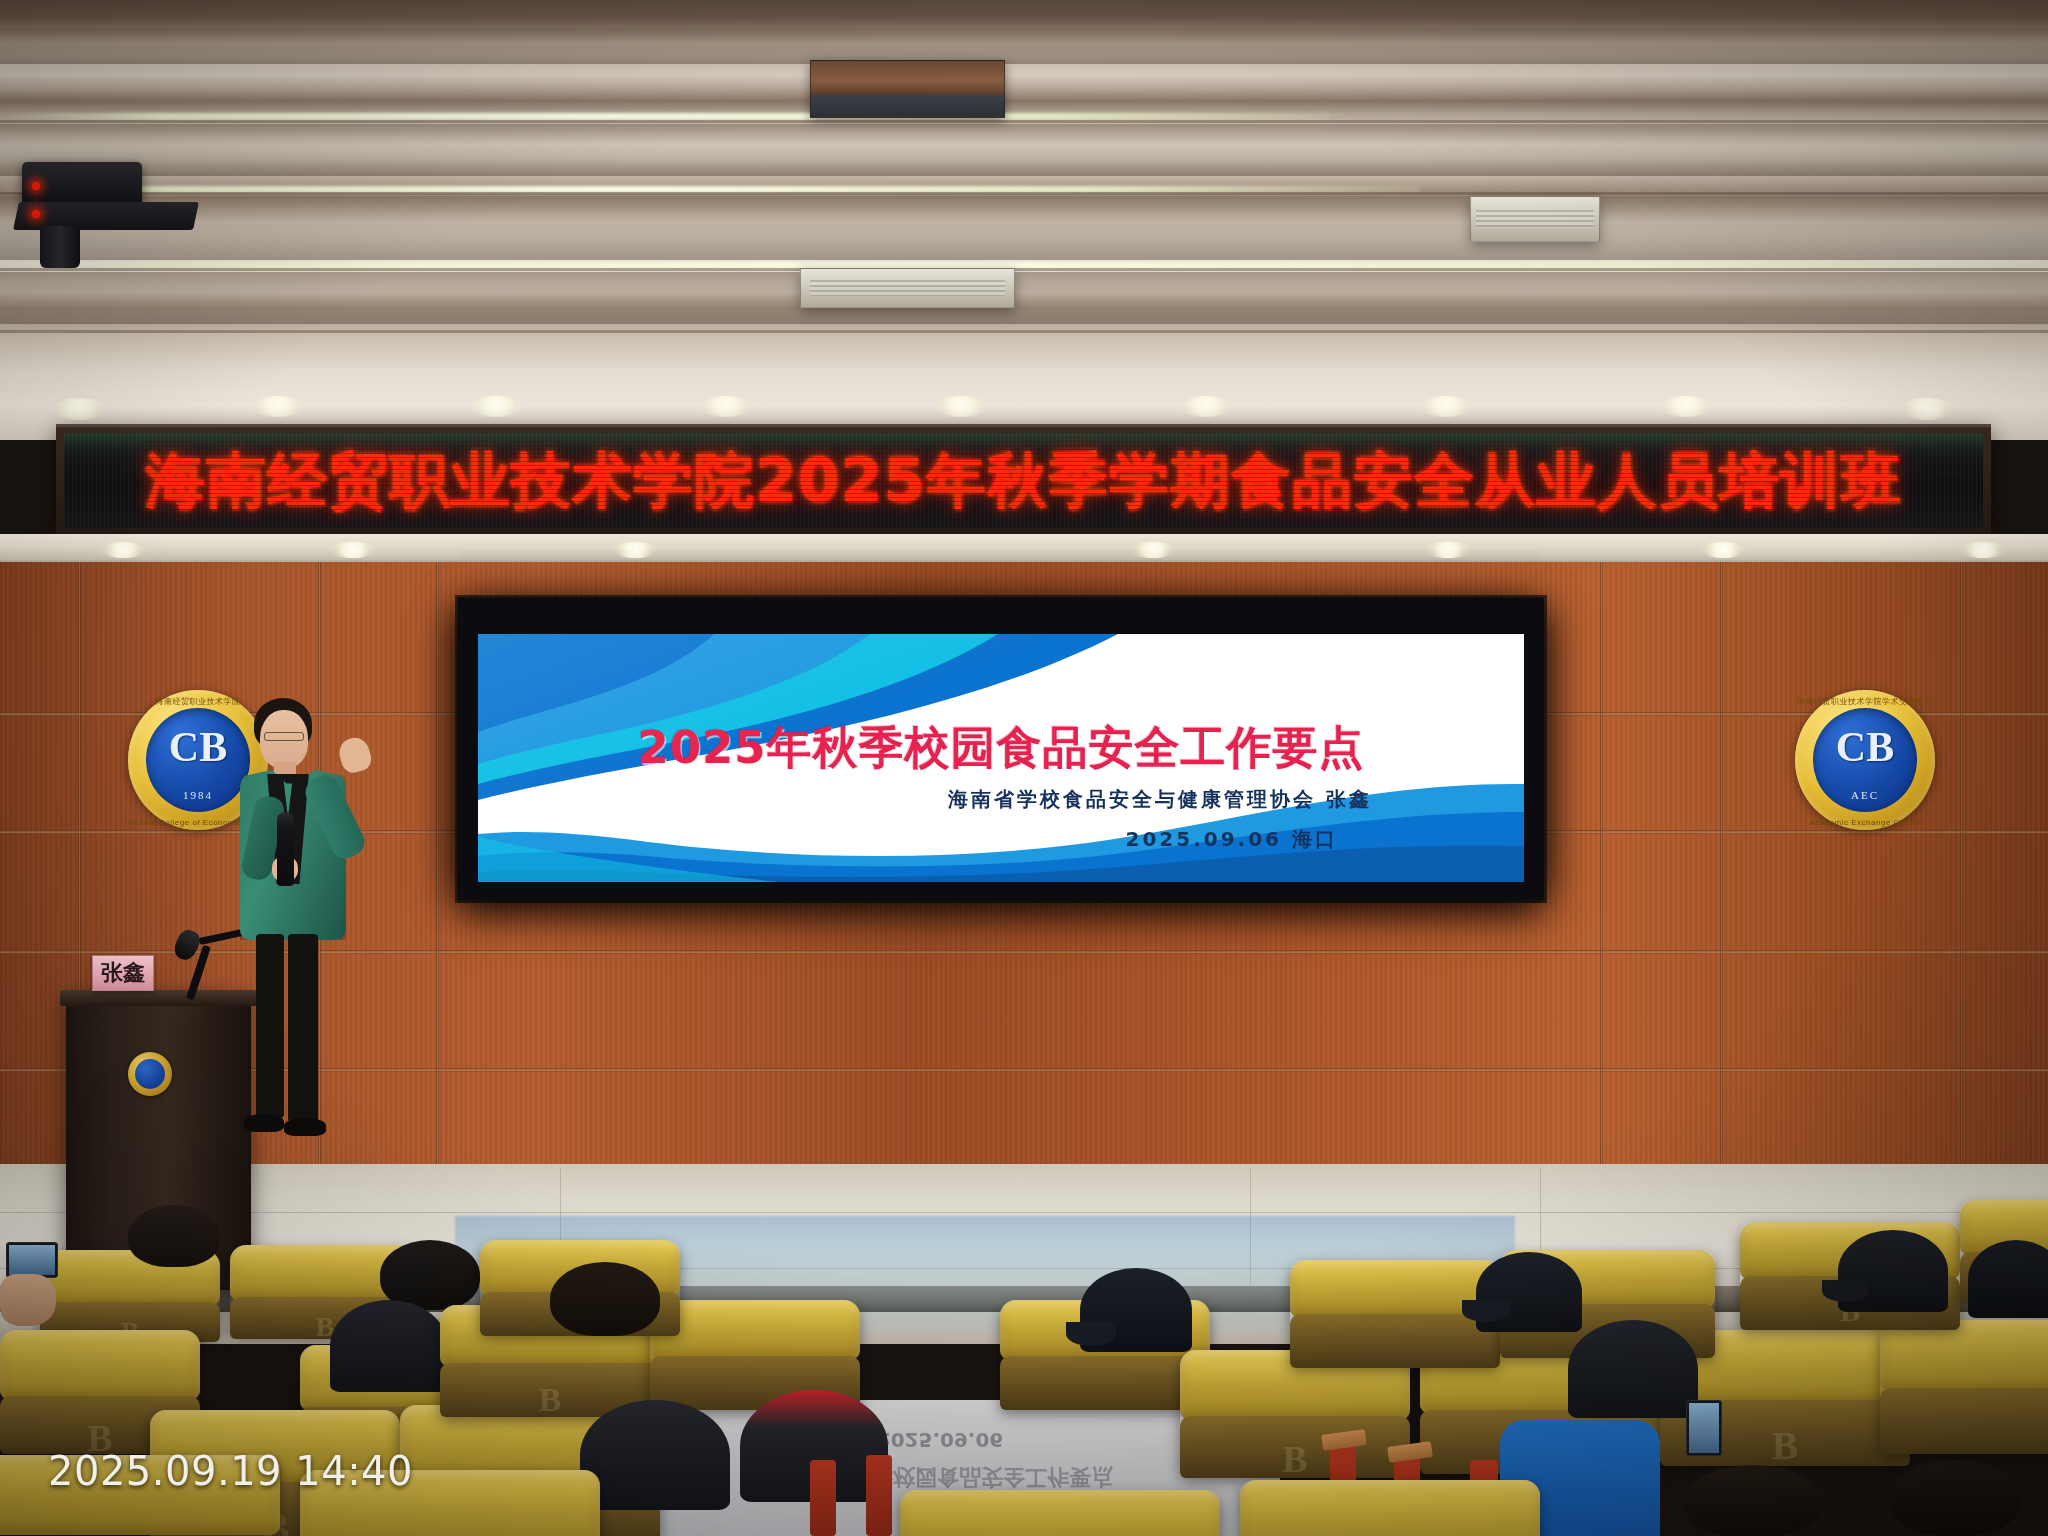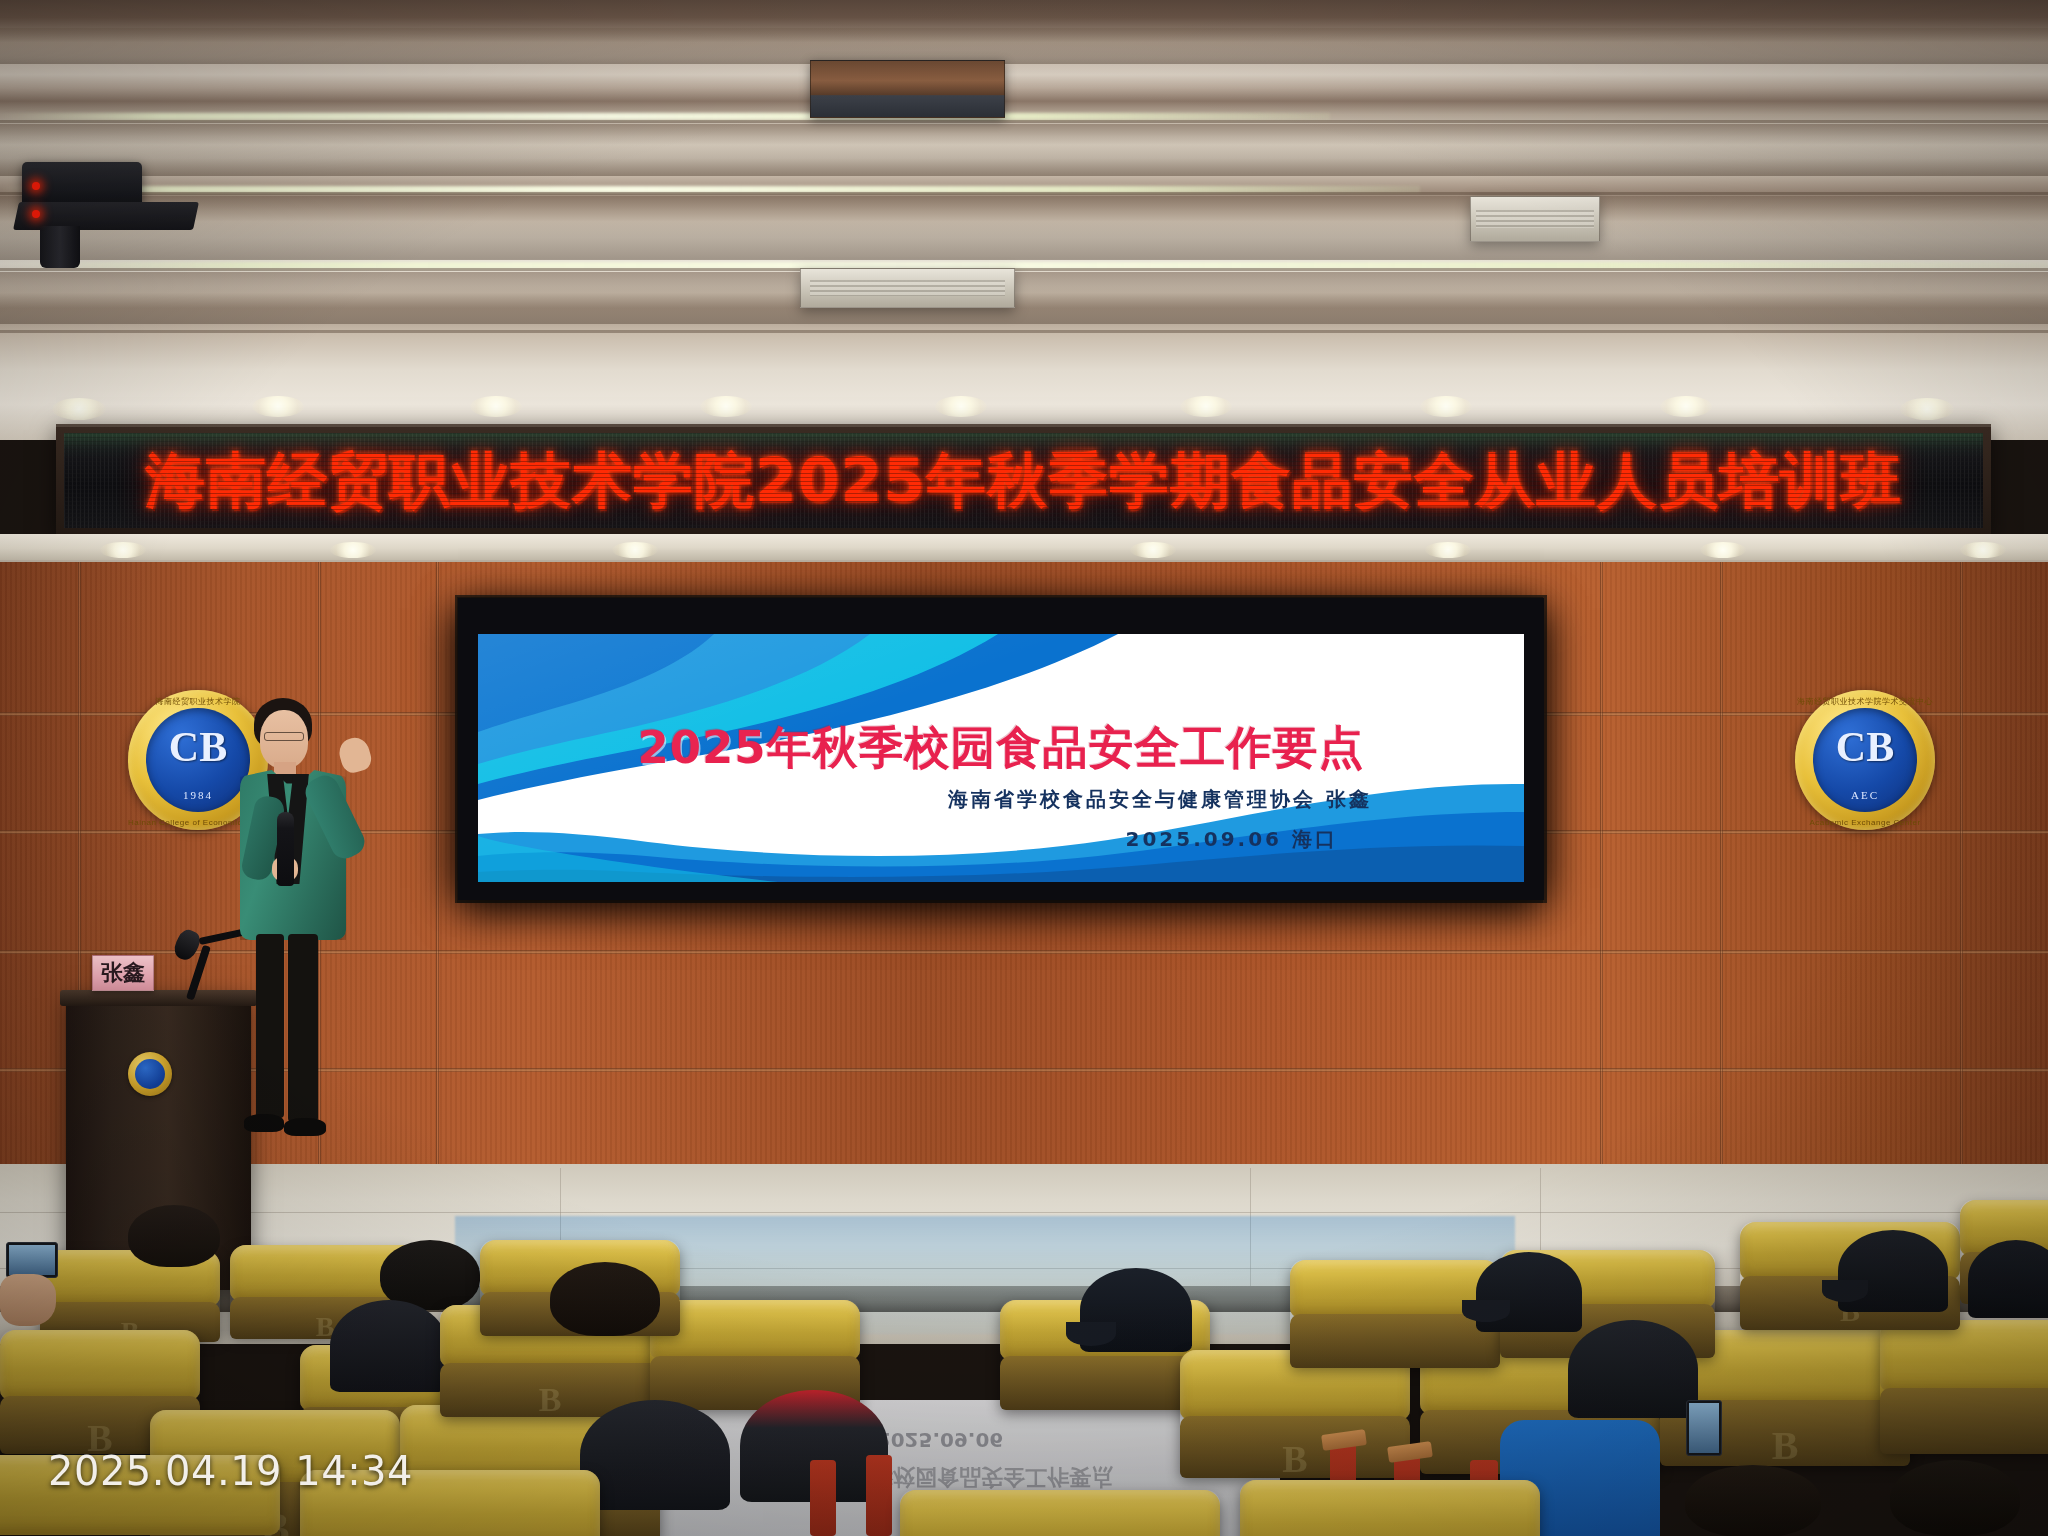--- a/index.html
+++ b/index.html
@@ -670,15 +670,15 @@
   </div>
   <div class="seat" style="left:900px;top:1490px;width:320px;height:110px;">
     <div class="seat-cushion" style="height:80px;"></div>
   </div>
   <div class="seat" style="left:1240px;top:1480px;width:300px;height:110px;">
     <div class="seat-cushion" style="height:80px;"></div>
   </div>
 
   <div class="vignette"></div>
 
-  <div class="timestamp" style="left:48px;top:1448px;font-size:40px;">2025.04.19 14:34</div>
+  <div class="timestamp" style="left:48px;top:1448px;font-size:40px;">2025.09.19 14:40</div>
 
 </div>
 
 </body></html>

